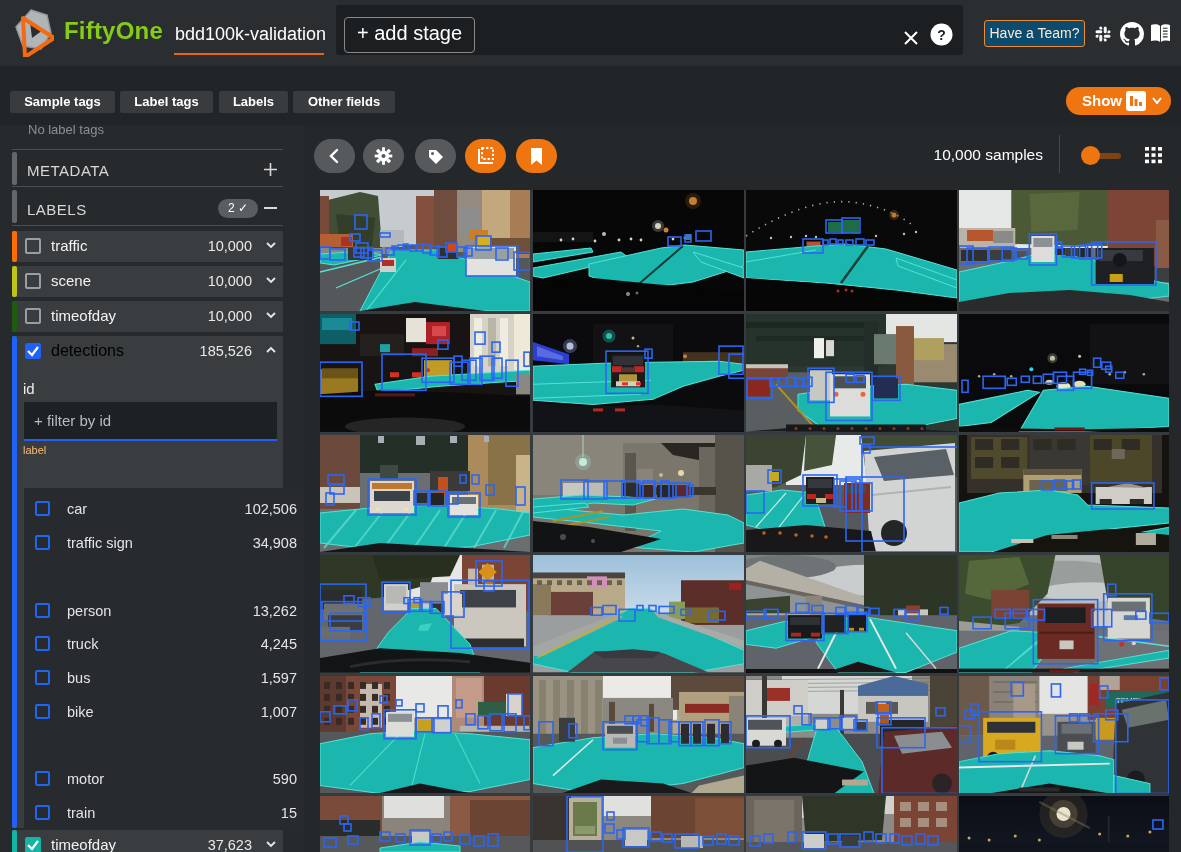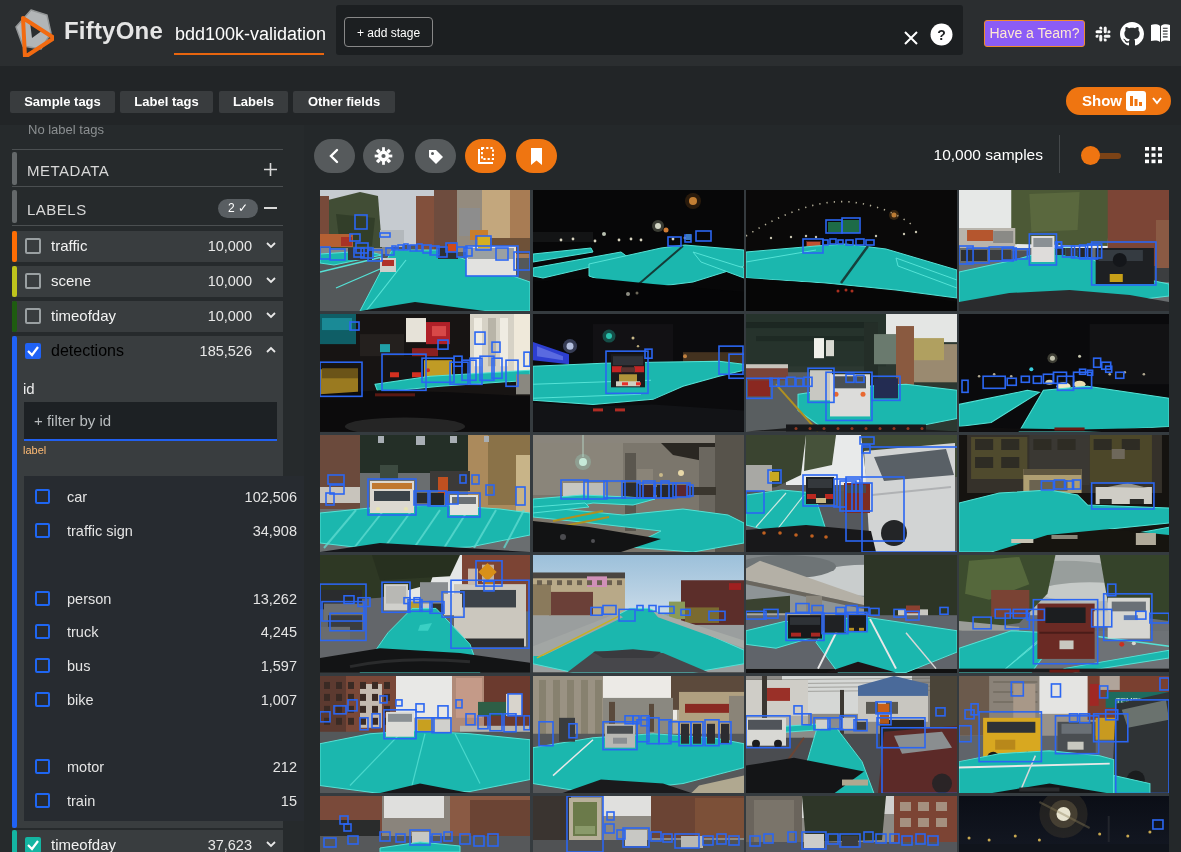--- a/index.html
+++ b/index.html
@@ -1,26 +1,26 @@
 <!DOCTYPE html>
 <html><head><meta charset="utf-8">
 <style>
 *{margin:0;padding:0;box-sizing:border-box}
 html,body{width:1181px;height:852px;overflow:hidden;background:#24282a;font-family:"Liberation Sans",sans-serif}
 .abs{position:absolute}
 #page{position:relative;width:1181px;height:852px}
 
 #hdr{position:absolute;left:0;top:0;width:1181px;height:66px;background:#2b2e30}
 #logo{position:absolute;left:9px;top:7px;width:45px;height:50px}
-#brand{position:absolute;left:64px;top:17px;color:#e5e5e5;font-size:24px;font-weight:bold;letter-spacing:.2px}
+#brand{position:absolute;left:64px;top:17px;color:#84cc16;font-size:24px;font-weight:bold;letter-spacing:.2px}
 #dsname{position:absolute;left:175px;top:24px;color:#fefefe;font-size:18px}
 #dsline{position:absolute;left:174px;top:53px;width:150px;height:2px;background:#e8650e}
 #searchbar{position:absolute;left:336px;top:5px;width:627px;height:50px;background:#1c1f21;border-radius:3px}
-#addstage{position:absolute;left:8px;top:12px;height:30px;padding:0 12px;border:1px solid #888;border-radius:4px;color:#fff;font-size:12px;line-height:31px;background:transparent}
-#teambtn{position:absolute;left:984px;top:20px;width:101px;height:27px;background:#8b5cf6;border:1px solid #f08b2e;border-radius:3px;color:#ffe9d2;font-size:14px;text-align:center;line-height:25px}
+#addstage{position:absolute;left:8px;top:12px;height:36px;padding:0 12px;border:1px solid #888;border-radius:4px;color:#fff;font-size:20px;line-height:31px;background:transparent}
+#teambtn{position:absolute;left:984px;top:20px;width:101px;height:27px;background:#0c4a6e;border:1px solid #f08b2e;border-radius:3px;color:#ffe9d2;font-size:14px;text-align:center;line-height:25px}
 
 #tabs{position:absolute;left:0;top:66px;width:1181px;height:59px;background:#222527}
 .tab{position:absolute;top:25px;height:22px;background:#393c3e;border-radius:2px;color:#fff;font-size:13px;font-weight:bold;text-align:center;line-height:22px}
 #showbtn{position:absolute;left:1066px;top:21px;width:105px;height:28px;background:#ef7511;border-radius:14px;color:#fff}
 
 #side{position:absolute;left:0;top:125px;width:304px;height:727px;background:#262a2c;overflow:hidden}
 .srow{position:absolute;left:12px;width:271px;height:31px;background:#393d3f;color:#f2f2f2;font-size:15px}
 .cbar{position:absolute;left:0;top:0;width:5px;height:31px;border-radius:2px}
 .cbox{position:absolute;left:13px;top:7px;width:16px;height:16px;border:2px solid #9aa0a2;border-radius:2px}
 .fname{position:absolute;left:39px;top:6px}
@@ -150,21 +150,21 @@
     <div class="fname">detections</div>
     <div class="fcount">185,526</div>
     <svg class="chev" viewBox="0 0 10 10">
           <path d="M1 7 L5 3 L9 7" fill="none" stroke="#e8e8e8" stroke-width="1.8"></path>
         </svg>
     <div class="abs" style="left:11px;top:44px;color:#ececec;font-size:15px">id</div>
     <div class="abs" style="left:12px;top:66px;width:253px;height:39px;background:#1d2124;border-bottom:2px solid #2160f0">
           <span style="position:absolute;left:10px;top:10px;color:#b8bcbe;font-size:15px">+ filter by id</span>
         </div>
     <div class="abs" style="left:11px;top:108px;color:#fdba74;font-size:11px">label</div>
-    <div class="abs" style="left:12px;top:140px;width:286px;height:345px;background:#272b30">
+    <div class="abs" style="left:12px;top:152px;width:286px;height:345px;background:#272b30">
       <div class="lrow" style="top:13px">
             <div class="lbox"></div>
             <div style="position:absolute;left:43px;top:0">car</div>
             <div style="position:absolute;right:13px;top:0">102,506</div>
           </div>
       <div class="lrow" style="top:47px">
             <div class="lbox"></div>
             <div style="position:absolute;left:43px;top:0">traffic sign</div>
             <div style="position:absolute;right:13px;top:0">34,908</div>
           </div>
@@ -184,21 +184,21 @@
             <div style="position:absolute;right:13px;top:0">1,597</div>
           </div>
       <div class="lrow" style="top:216px">
             <div class="lbox"></div>
             <div style="position:absolute;left:43px;top:0">bike</div>
             <div style="position:absolute;right:13px;top:0">1,007</div>
           </div>
       <div class="lrow" style="top:283px">
             <div class="lbox"></div>
             <div style="position:absolute;left:43px;top:0">motor</div>
-            <div style="position:absolute;right:13px;top:0">212</div>
+            <div style="position:absolute;right:13px;top:0">590</div>
           </div>
       <div class="lrow" style="top:317px">
             <div class="lbox"></div>
             <div style="position:absolute;left:43px;top:0">train</div>
             <div style="position:absolute;right:13px;top:0">15</div>
           </div>
     </div>
   </div>
   <div class="srow" style="top:705px">
         <div class="cbar" style="background:#14b5a2"></div>

